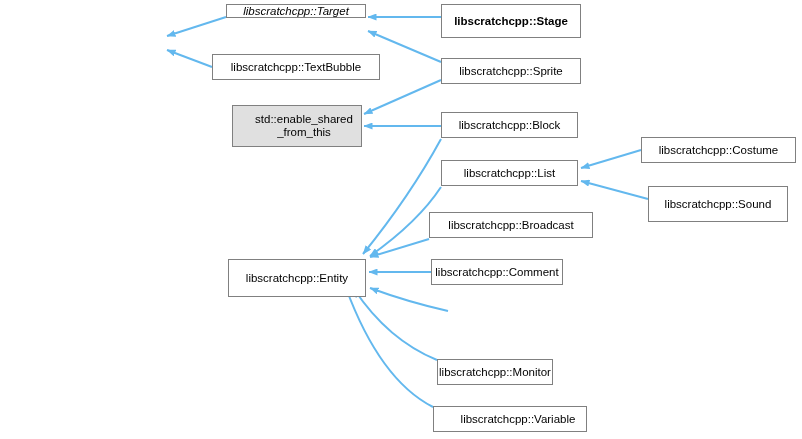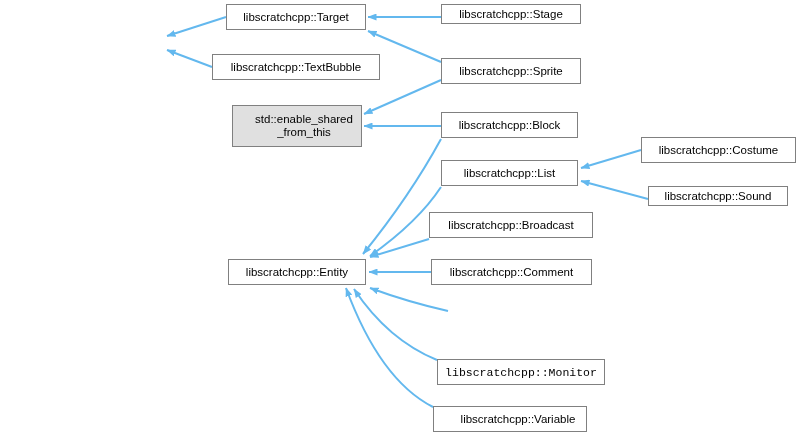--- a/index.html
+++ b/index.html
@@ -67,29 +67,29 @@
         <path d="M 429 239 L 370 257" marker-end="url(#arrowhead)"></path>
         <path d="M 431 272 L 369 272" marker-end="url(#arrowhead)"></path>
         <path d="M 448 311 Q 408 302 370 288" marker-end="url(#arrowhead)"></path>
         <path d="M 437 360 Q 388 340 354 289" marker-end="url(#arrowhead)"></path>
         <path d="M 433 407 Q 380 380 346 288" marker-end="url(#arrowhead)"></path>
         <path d="M 641 150 L 581 168" marker-end="url(#arrowhead)"></path>
         <path d="M 648 199 L 581 181" marker-end="url(#arrowhead)"></path>
       </g>
   </svg>
 
-  <div class="node" style="left: 226px; top: 4px; width: 140px; height: 26px;">libscratchcpp::Target</div>
+  <div class="node" style="left: 226px; top: 4px; width: 140px; height: 14px; font-style: italic;">libscratchcpp::Target</div>
   <div class="node" style="left: 212px; top: 54px; width: 168px; height: 26px;">libscratchcpp::TextBubble</div>
   <div class="node grey" style="left: 232px; top: 105px; width: 130px; height: 42px;">std::enable_shared
 _from_this</div>
-  <div class="node" style="left: 228px; top: 259px; width: 138px; height: 26px;">libscratchcpp::Entity</div>
-  <div class="node" style="left: 441px; top: 4px; width: 140px; height: 20px;">libscratchcpp::Stage</div>
+  <div class="node" style="left: 228px; top: 259px; width: 138px; height: 38px;">libscratchcpp::Entity</div>
+  <div class="node" style="left: 441px; top: 4px; width: 140px; height: 34px; font-weight: bold;">libscratchcpp::Stage</div>
   <div class="node" style="left: 441px; top: 58px; width: 140px; height: 26px;">libscratchcpp::Sprite</div>
   <div class="node" style="left: 441px; top: 112px; width: 137px; height: 26px;">libscratchcpp::Block</div>
   <div class="node" style="left: 441px; top: 160px; width: 137px; height: 26px;">libscratchcpp::List</div>
   <div class="node" style="left: 429px; top: 212px; width: 164px; height: 26px;">libscratchcpp::Broadcast</div>
-  <div class="node" style="left: 431px; top: 259px; width: 161px; height: 26px;">libscratchcpp::Comment</div>
-  <div class="node" style="left: 437px; top: 359px; width: 168px; height: 26px; font-family: Liberation Mono, monospace;">libscratchcpp::Monitor</div>
+  <div class="node" style="left: 431px; top: 259px; width: 132px; height: 26px;">libscratchcpp::Comment</div>
+  <div class="node" style="left: 437px; top: 359px; width: 116px; height: 26px;">libscratchcpp::Monitor</div>
   <div class="node" style="left: 433px; top: 406px; width: 154px; height: 26px; padding-left: 16px;">libscratchcpp::Variable</div>
   <div class="node" style="left: 641px; top: 137px; width: 155px; height: 26px;">libscratchcpp::Costume</div>
-  <div class="node" style="left: 648px; top: 186px; width: 140px; height: 20px;">libscratchcpp::Sound</div>
+  <div class="node" style="left: 648px; top: 186px; width: 140px; height: 36px;">libscratchcpp::Sound</div>
 
 </div>
 
 </body></html>

